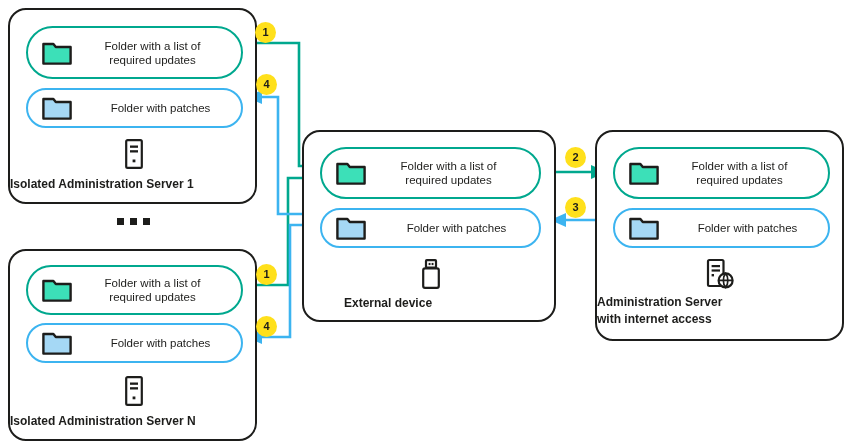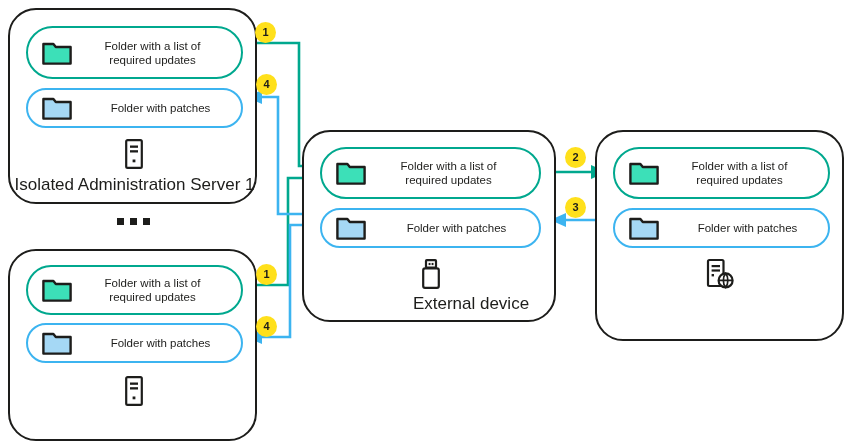--- a/index.html
+++ b/index.html
@@ -19,21 +19,21 @@
     height: 448px;
     background: #ffffff;
     overflow: hidden;
   }
 
   
   .node-box {
     position: absolute;
     box-sizing: border-box;
     border: 2.5px solid #1d1d1b;
-    border-radius: 28px;
+    border-radius: 18px;
     background: #ffffff;
   }
 
   
   .folder-pill {
     position: absolute;
     box-sizing: border-box;
     display: flex;
     align-items: center;
     border-radius: 999px;
@@ -63,23 +63,22 @@
     white-space: pre-line;
   }
 
   
   .node-icon {
     position: absolute;
     display: block;
   }
   .node-caption {
     position: absolute;
-    text-align: center;
-    font-size: 17px;
-    font-weight: normal;
+    font-size: 12px;
+    font-weight: bold;
     line-height: 17px;
     color: #1d1d1b;
     white-space: pre-line;
   }
 
   
   .ellipsis {
     position: absolute;
     display: flex;
     gap: 6px;
@@ -194,20 +193,21 @@
       <span class="pill-label">Folder with patches</span>
     </div>
 
     <svg class="node-icon" viewBox="0 0 24 32" style="left:112px; top:124px; width:24px; height:32px;">
       <rect x="4.2" y="2.2" width="15.6" height="27.6" rx="1.4" fill="none" stroke="#1d1d1b" stroke-width="2.2"></rect>
       <rect x="8" y="7.5" width="8" height="2.3" fill="#1d1d1b"></rect>
       <rect x="8" y="12.2" width="8" height="2.3" fill="#1d1d1b"></rect>
       <rect x="10.6" y="21.5" width="2.8" height="2.8" fill="#1d1d1b"></rect>
     </svg>
 
+    <div class="node-caption" style="left:0; top:162px; width:249px;">Isolated Administration Server N</div>
   </div>
 
   <div class="node-box" style="left:302px; top:130px; width:254px; height:192px;">
 
     <div class="folder-pill" style="left:16px; top:15px; width:221px; height:52px;">
       <svg class="folder-icon" viewBox="0 0 30 24">
         <path d="M1.4 3 h10 l2.4 3 h14.8 v16.6 h-27.2 z" fill="#3ce0b8" stroke="#1d1d1b" stroke-width="2.4" stroke-linejoin="round"></path>
       </svg>
       <span class="pill-label">Folder with a list of
 required updates</span>
@@ -249,20 +249,22 @@
 
     <svg class="node-icon" viewBox="0 0 32 32" style="left:106px; top:126px; width:32px; height:32px;">
       <rect x="5" y="2" width="15.5" height="26" rx="1.4" fill="none" stroke="#1d1d1b" stroke-width="2.2"></rect>
       <rect x="8.6" y="7" width="8.4" height="2.2" fill="#1d1d1b"></rect>
       <rect x="8.6" y="11.4" width="8.4" height="2.2" fill="#1d1d1b"></rect>
       <rect x="8.6" y="16" width="2.4" height="2.4" fill="#1d1d1b"></rect>
       <circle cx="22.6" cy="22.4" r="7" fill="#ffffff" stroke="#1d1d1b" stroke-width="2.2"></circle>
       <path d="M15.6 22.4 h14 M22.6 15.4 c3 3.4 3 10.6 0 14 c-3 -3.4 -3 -10.6 0 -14 z" fill="none" stroke="#1d1d1b" stroke-width="1.7"></path>
     </svg>
 
+    <div class="node-caption" style="left:0; top:162px; width:249px;">Administration Server
+with internet access</div>
   </div>
 
   <div class="step-badge" style="left:255px; top:22px;">1</div>
 
   <div class="step-badge" style="left:256px; top:74px;">4</div>
 
   <div class="step-badge" style="left:256px; top:264px;">1</div>
 
   <div class="step-badge" style="left:256px; top:316px;">4</div>
 

